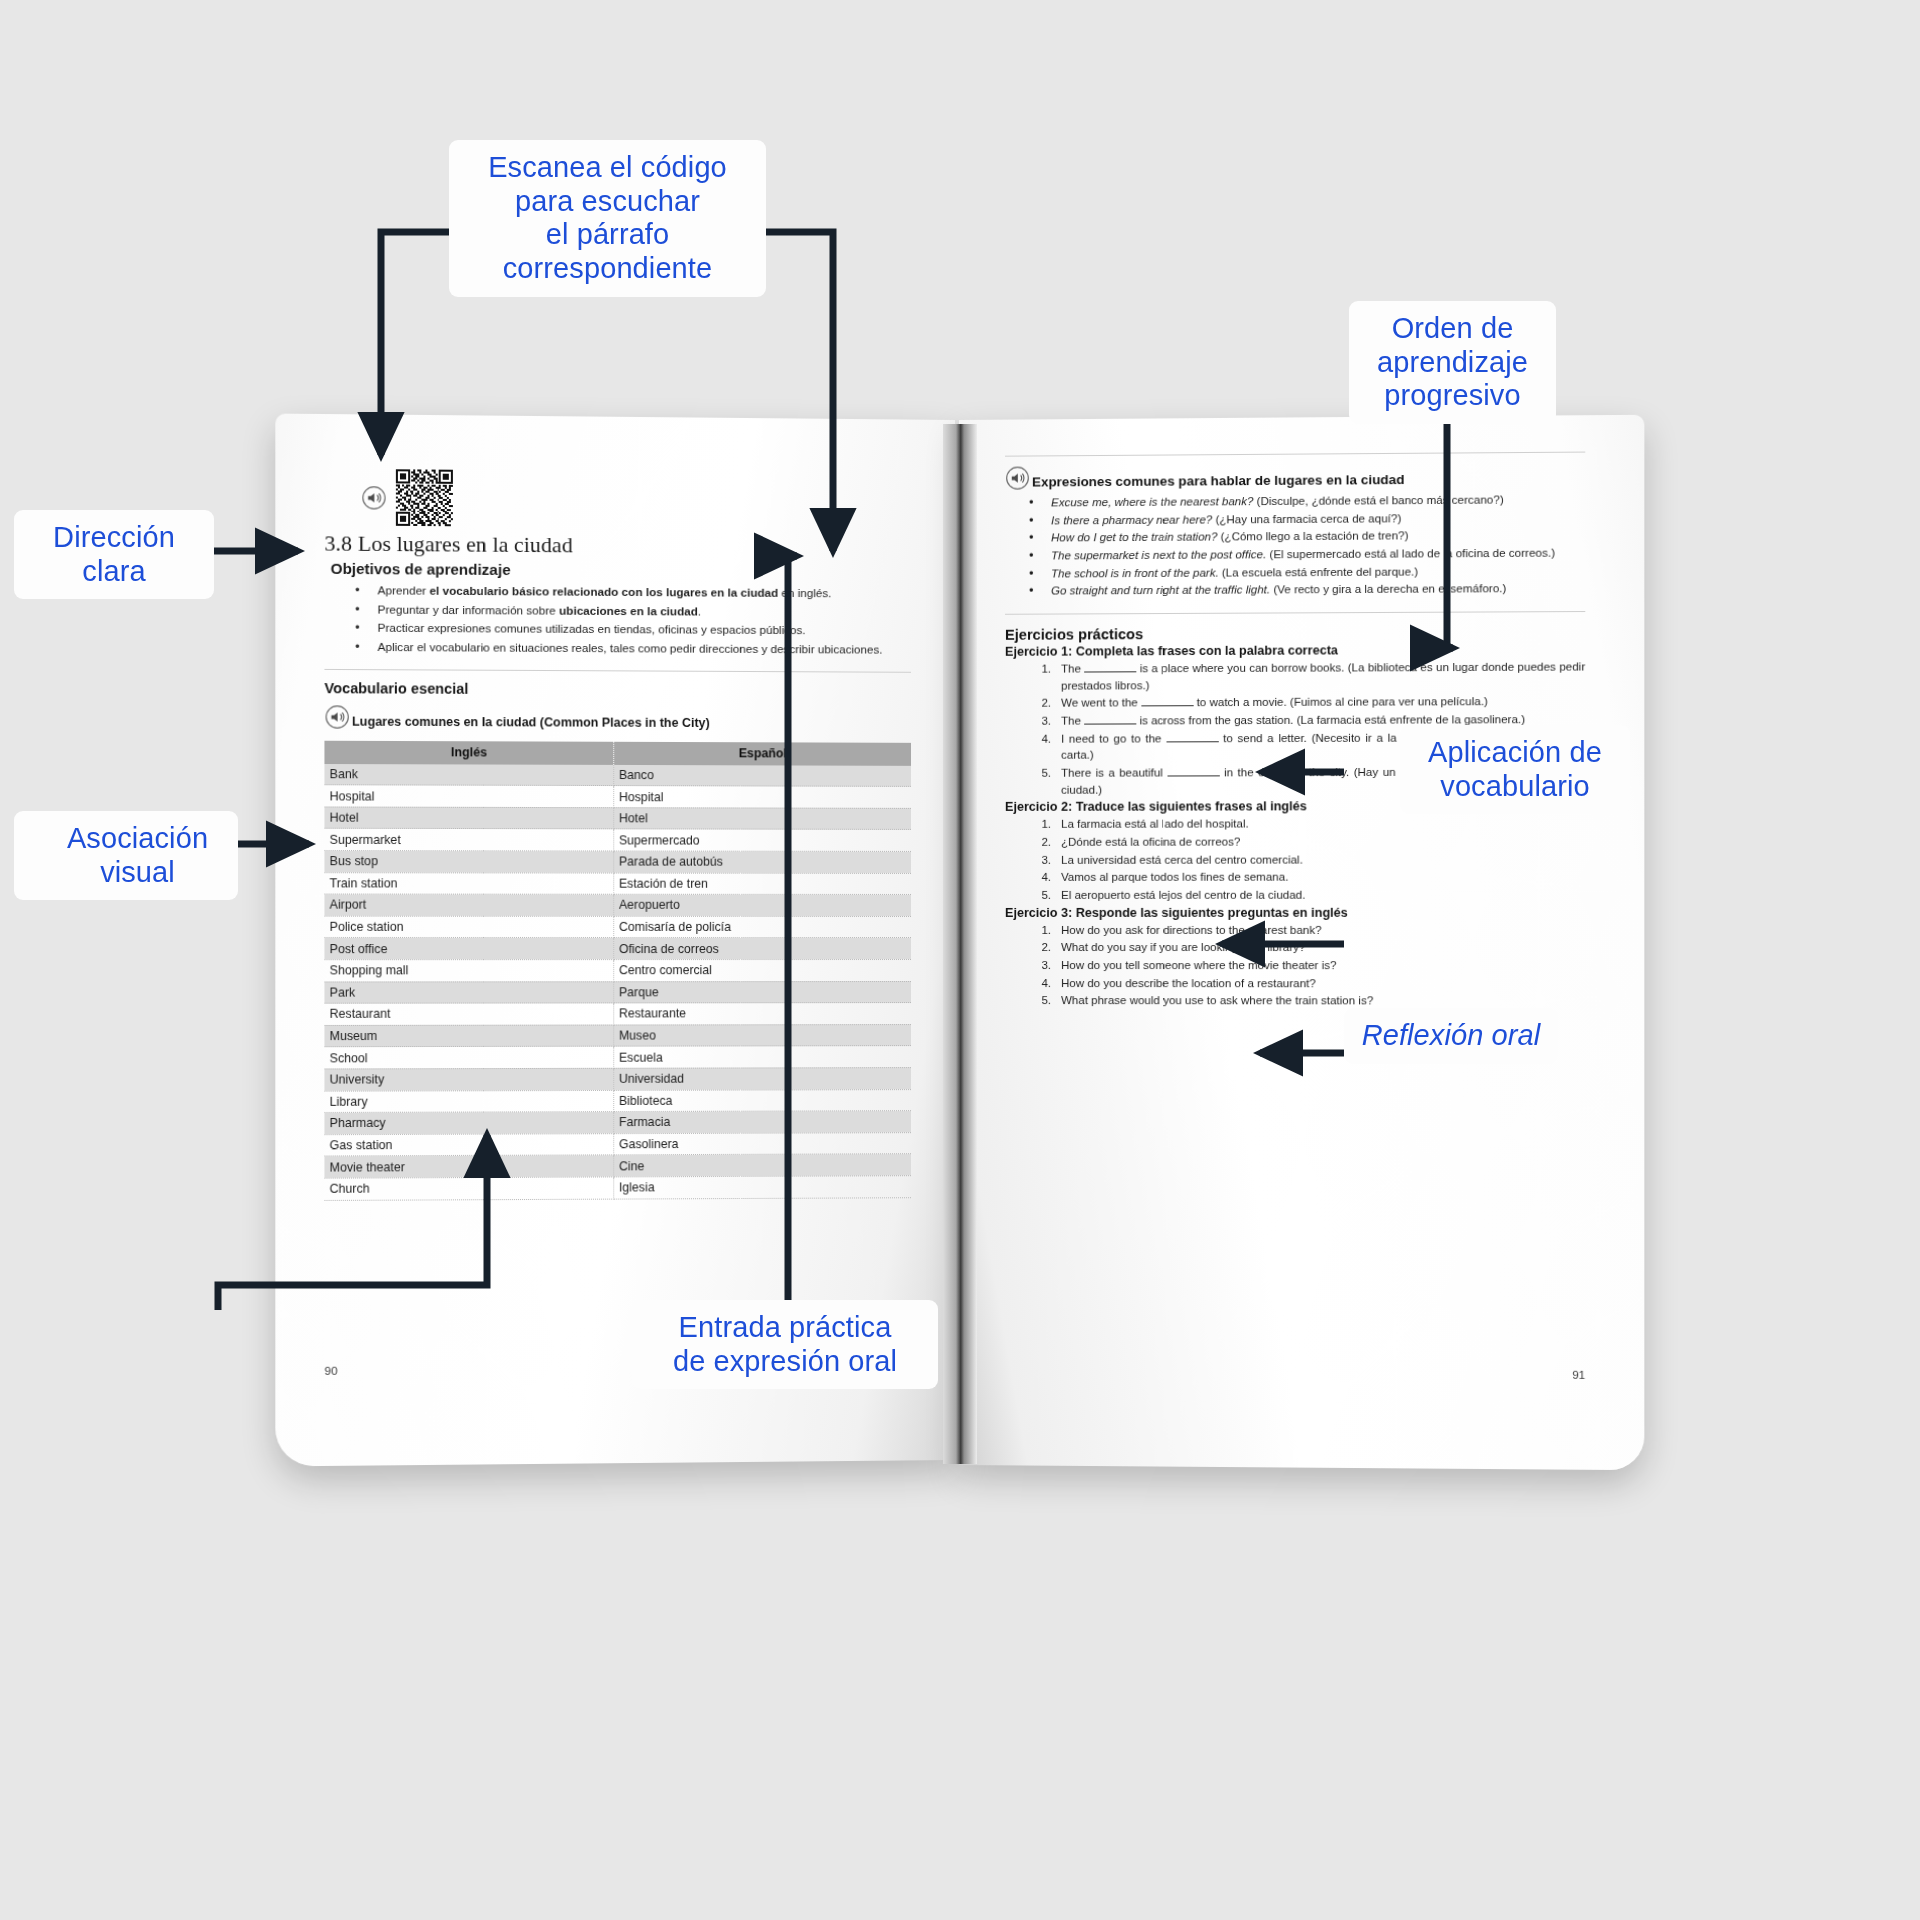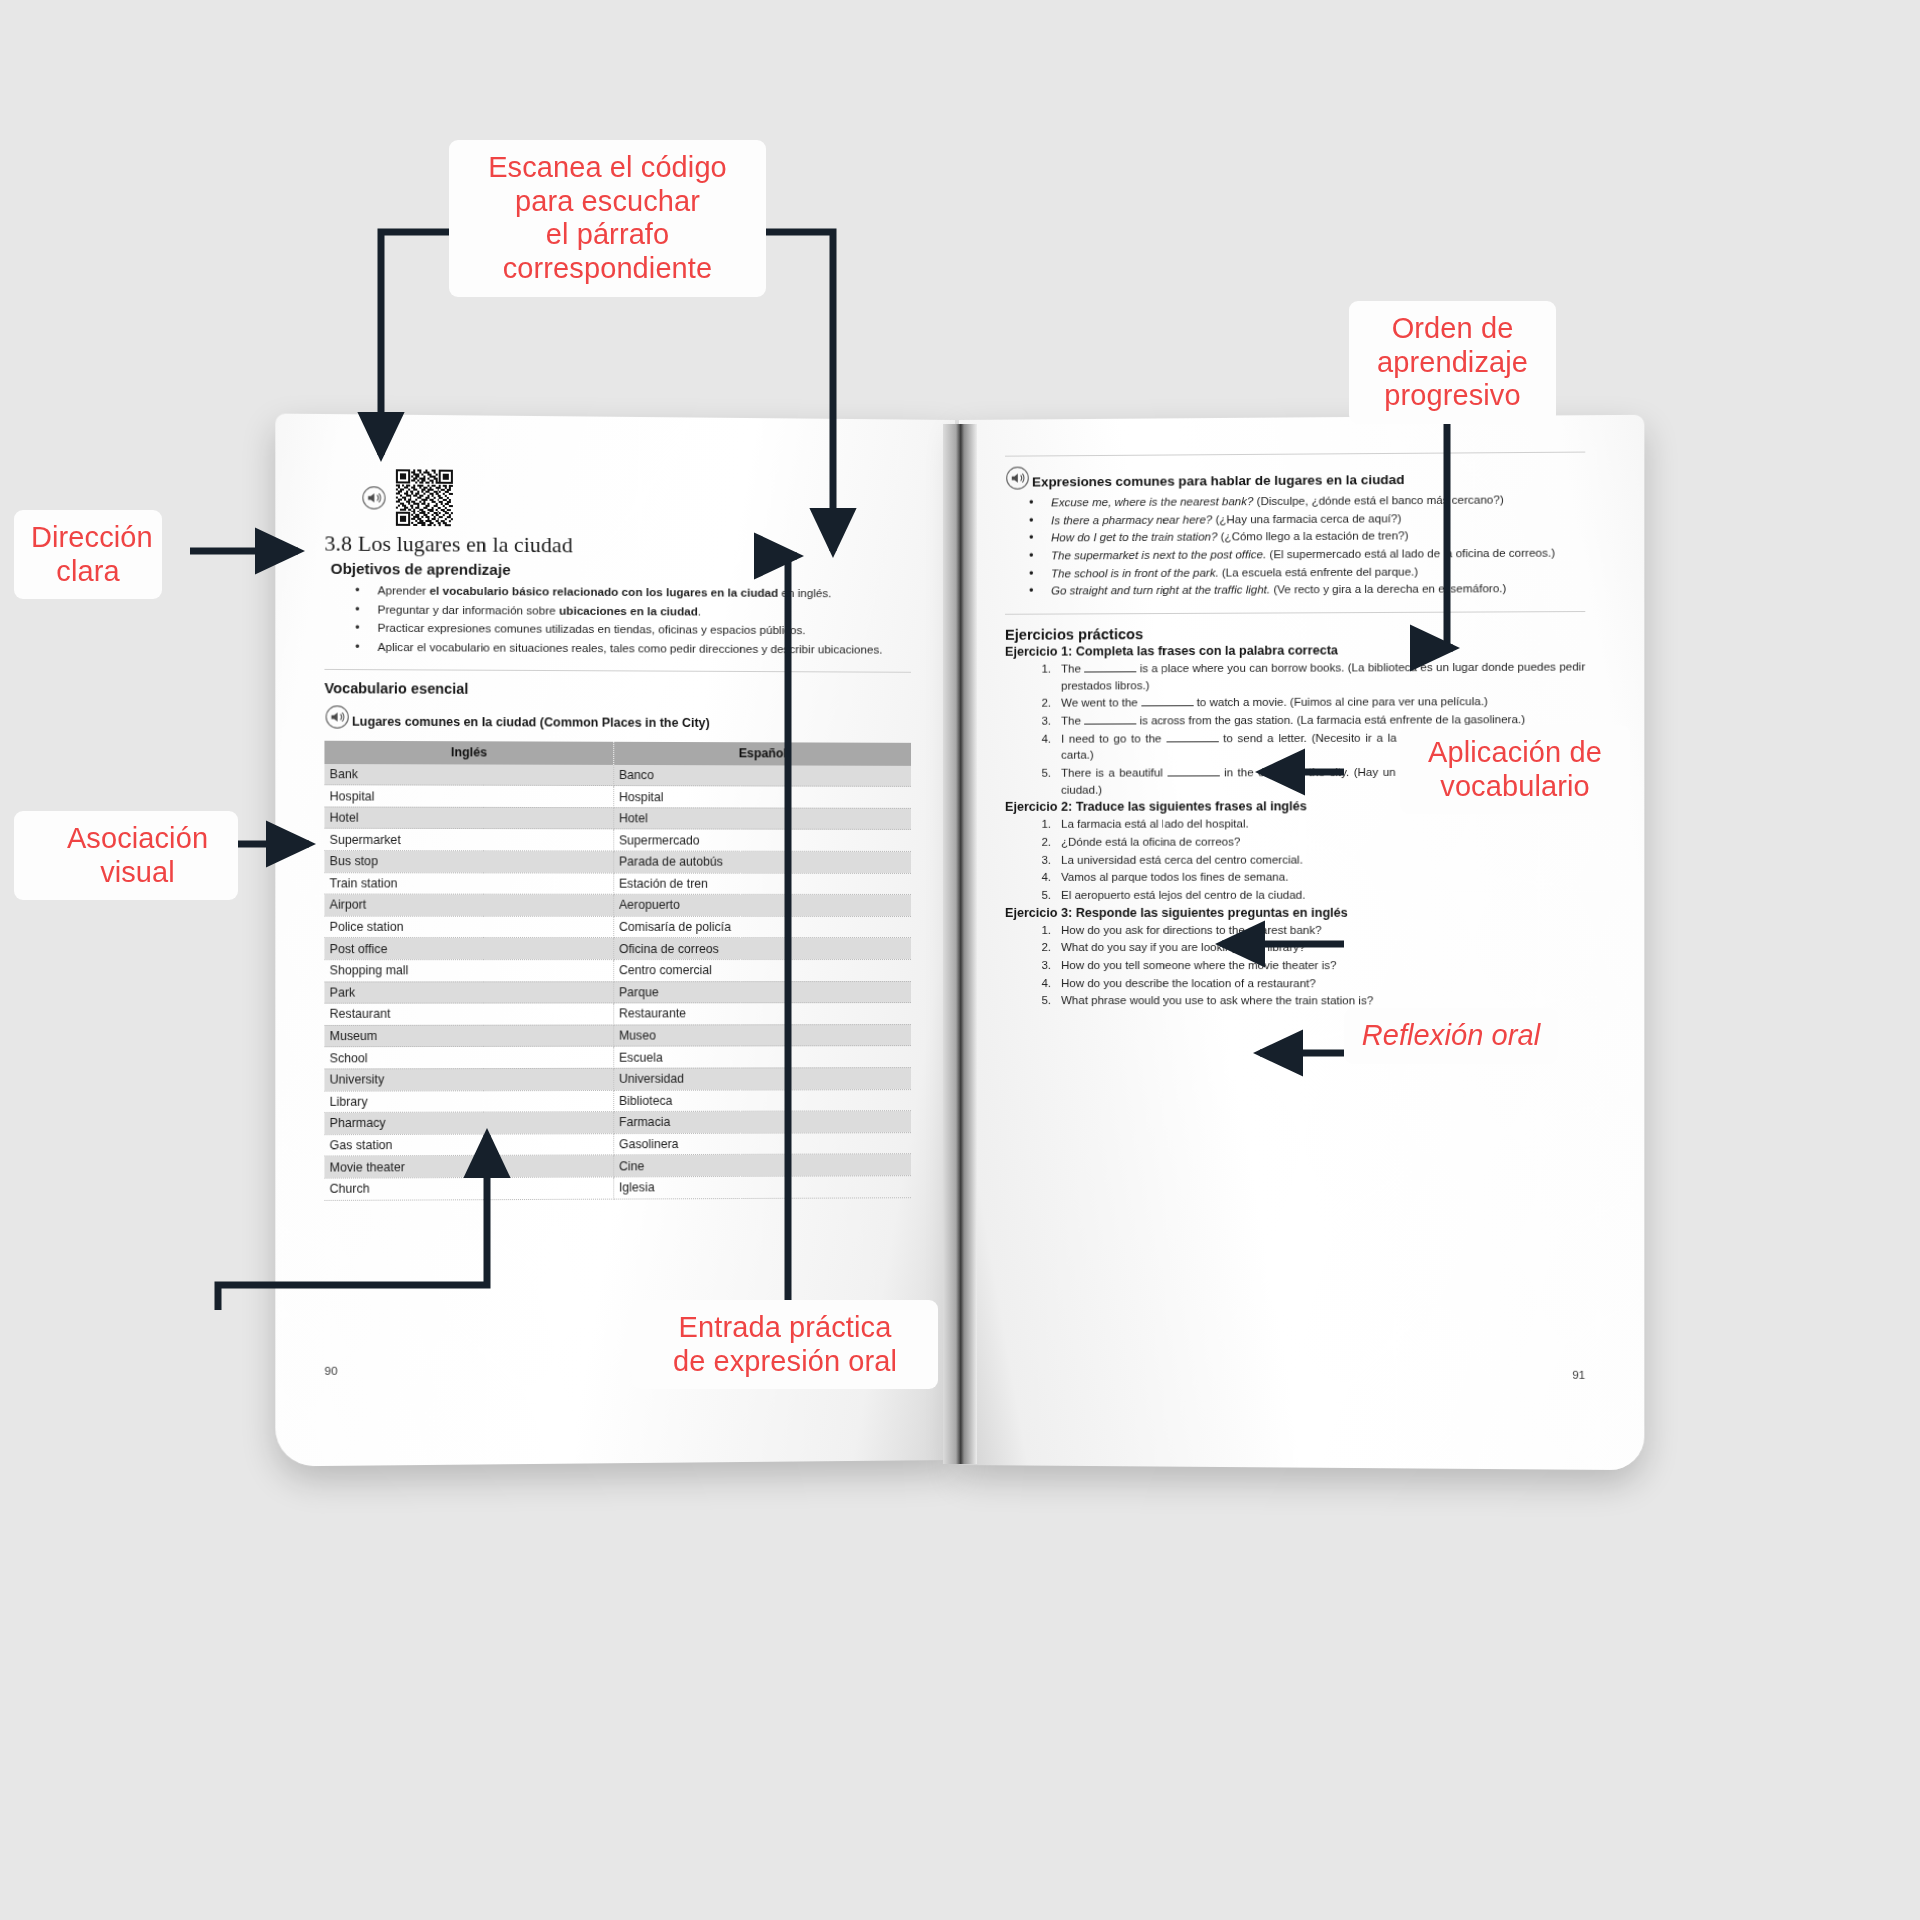--- a/index.html
+++ b/index.html
@@ -109,21 +109,21 @@
     content: counter(ex) "."; position: absolute; left: 4px; top: 0;
     font-size: 11.5px; width: 22px; text-align: right;
   }
   .blank { display: inline-block; width: 52px; border-bottom: 1.1px solid #333; height: 11px; }
 
   
   .callout {
     position: absolute;
     background: #fdfdfd;
     border-radius: 9px;
-    color: #ef4444;
+    color: #1d4ed8;
     font-size: 29px;
     line-height: 1.16;
     text-align: center;
     padding: 11px 17px;
     letter-spacing: .1px;
     z-index: 40;
   }
   svg.arrows { position: absolute; inset: 0; width: 1920px; height: 1920px; z-index: 30; pointer-events: none; }
 </style>
 </head>
@@ -550,21 +550,21 @@
     </div>
   </div>
 
   <div class="callout" style="left: 449px; top: 140px; width: 317px; white-space: pre-line;">Escanea el código
 para escuchar
 el párrafo
 correspondiente</div>
   <div class="callout" style="left: 1349px; top: 301px; width: 207px; white-space: pre-line;">Orden de
 aprendizaje
 progresivo</div>
-  <div class="callout" style="left: 14px; top: 510px; width: 148px; white-space: pre-line;">Dirección
+  <div class="callout" style="left: 14px; top: 510px; width: 200px; white-space: pre-line;">Dirección
 clara</div>
   <div class="callout" style="left: 1400px; top: 725px; width: 230px; white-space: pre-line;">Aplicación de
 vocabulario</div>
   <div class="callout" style="left: 14px; top: 811px; width: 224px; white-space: pre-line; padding-left: 40px;">Asociación
 visual</div>
   <div class="callout" style="left: 1344px; top: 1008px; width: 214px; white-space: pre-line; font-style: italic;">Reflexión oral</div>
   <div class="callout" style="left: 632px; top: 1300px; width: 306px; white-space: pre-line;">Entrada práctica
 de expresión oral</div>
 
 </div>

